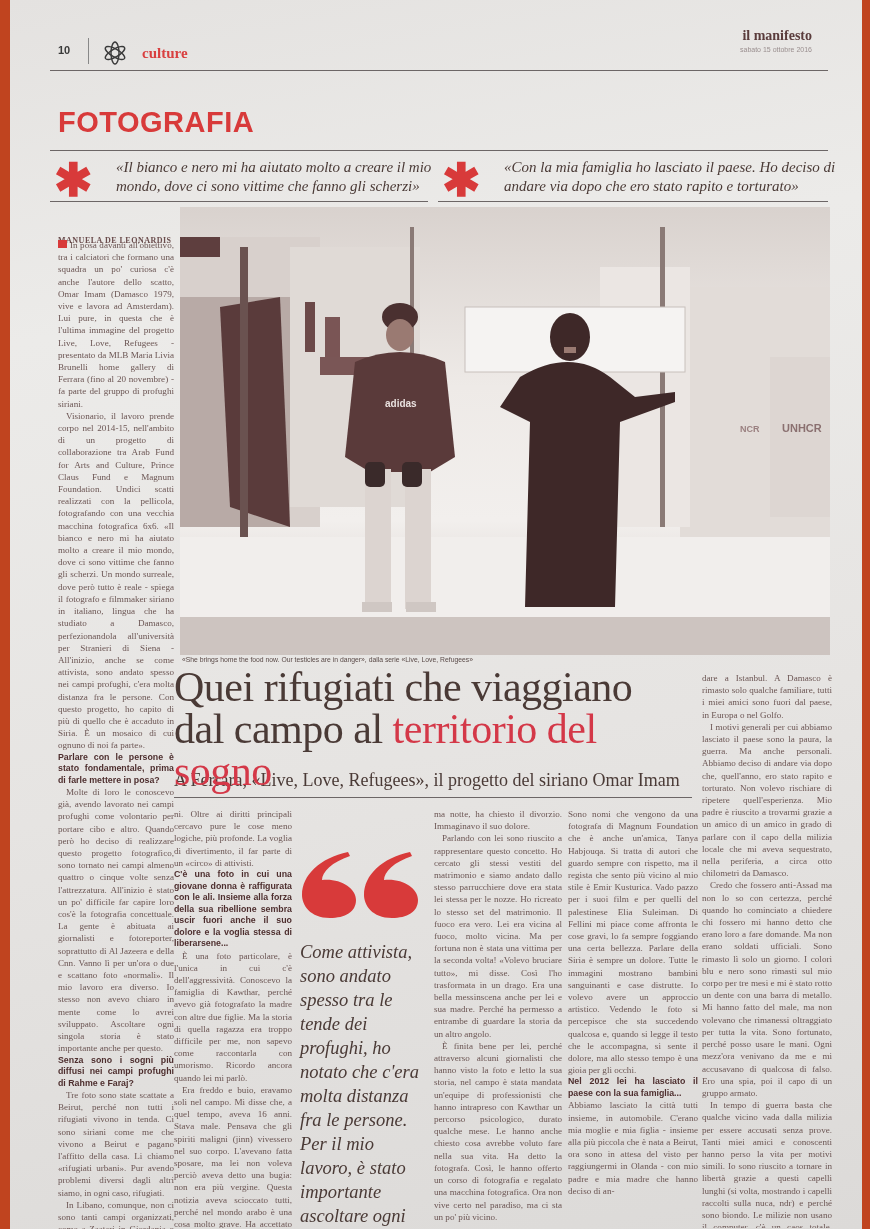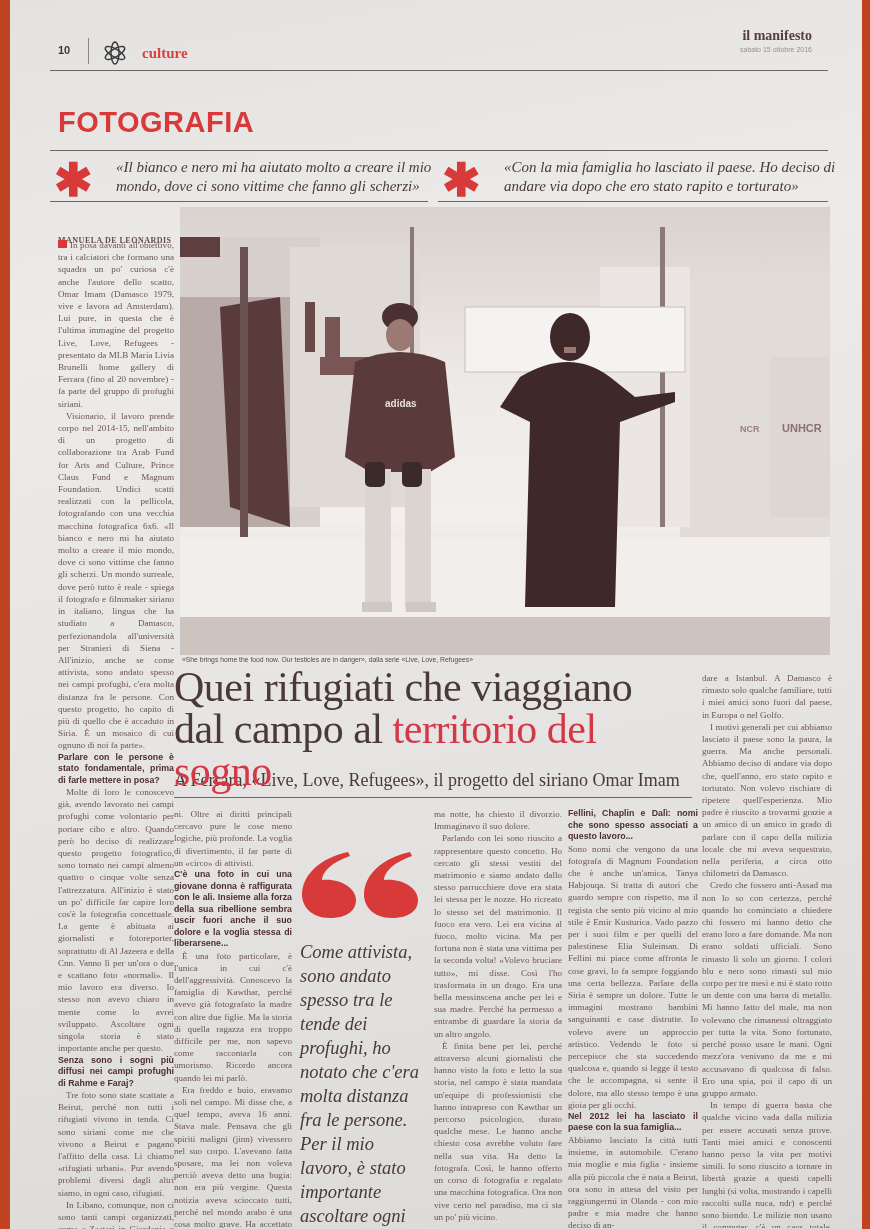--- a/index.html
+++ b/index.html
@@ -151,21 +151,20 @@
   </div>
   <div class="abs pullquote">Come attivista, sono andato spesso tra le tende dei profughi, ho notato che c'era molta distanza fra le persone. Per il mio lavoro, è stato importante ascoltare ogni singola storia</div>
 
   <div class="abs col" id="col3" style="left:424px; top:808px; width:128px; height:420px; overflow:hidden;">
       <p class="first">ma notte, ha chiesto il divorzio. Immaginavo il suo dolore.</p>
       <p>Parlando con lei sono riuscito a rappresentare questo concetto. Ho cercato gli stessi vestiti del matrimonio e siamo andato dallo stesso parrucchiere dove era stata lei stessa per le nozze. Ho ricreato lo stesso set del matrimonio. Il fuoco era vero. Lei era vicina al fuoco, molto vicina. Ma per fortuna non è stata una vittima per la seconda volta! «Volevo bruciare tutto», mi disse. Così l'ho trasformata in un drago. Era una bella messinscena anche per lei e sua madre. Perché ha permesso a entrambe di guardare la storia da un altro angolo.</p>
       <p>È finita bene per lei, perché attraverso alcuni giornalisti che hanno visto la foto e letto la sua storia, nel campo è stata mandata un'equipe di professionisti che hanno intrapreso con Kawthar un percorso psicologico, durato qualche mese. Le hanno anche chiesto cosa avrebbe voluto fare nella sua vita. Ha detto la fotografa. Così, le hanno offerto un corso di fotografia e regalato una macchina fotografica. Ora non vive certo nel paradiso, ma ci sta un po' più vicino.</p>
     </div>
 
   <div class="abs col" id="col4" style="left:558px; top:808px; width:130px; height:420px; overflow:hidden;">
-      <p class="q">Fellini, Chaplin e Dalì: nomi che sono spesso associati a questo lavoro...</p>
       <p class="first">Sono nomi che vengono da una fotografa di Magnum Foundation che è anche un'amica, Tanya Habjouqa. Si tratta di autori che guardo sempre con rispetto, ma il regista che sento più vicino al mio stile è Emir Kusturica. Vado pazzo per i suoi film e per quelli del palestinese Elia Suleiman. Di Fellini mi piace come affronta le cose gravi, lo fa sempre foggiando una certa bellezza. Parlare della Siria è sempre un dolore. Tutte le immagini mostrano bambini sanguinanti e case distrutte. Io volevo avere un approccio artistico. Vedendo le foto si percepisce che sta succedendo qualcosa e, quando si legge il testo che le accompagna, si sente il dolore, ma allo stesso tempo è una gioia per gli occhi.</p>
       <p class="q">Nel 2012 lei ha lasciato il paese con la sua famiglia...</p>
       <p class="first">Abbiamo lasciato la città tutti insieme, in automobile. C'erano mia moglie e mia figlia - insieme alla più piccola che è nata a Beirut, ora sono in attesa del visto per raggiungermi in Olanda - con mio padre e mia madre che hanno deciso di an-</p>
     </div>
 
   <div class="abs col" id="col5" style="left:692px; top:672px; width:130px; height:556px; overflow:hidden;">
       <p class="first">dare a Istanbul. A Damasco è rimasto solo qualche familiare, tutti i miei amici sono fuori dal paese, in Europa o nel Golfo.</p>
       <p>I motivi generali per cui abbiamo lasciato il paese sono la paura, la guerra. Ma anche personali. Abbiamo deciso di andare via dopo che, quell'anno, ero stato rapito e torturato. Non volevo rischiare di ripetere quell'esperienza. Mio padre è riuscito a trovarmi grazie a un amico di un amico in grado di parlare con il capo della milizia locale che mi aveva sequestrato, nella periferia, a circa otto chilometri da Damasco.</p>
       <p>Credo che fossero anti-Assad ma non lo so con certezza, perché quando ho cominciato a chiedere chi fossero mi hanno detto che erano loro a fare domande. Ma non erano soldati ufficiali. Sono rimasto lì solo un giorno. I colori blu e nero sono rimasti sul mio corpo per tre mesi e mi è stato rotto un dente con una barra di metallo. Mi hanno fatto del male, ma non volevano che rimanessi oltraggiato per tutta la vita. Sono fortunato, perché posso usare le mani. Ogni mezz'ora venivano da me e mi accusavano di qualcosa di falso. Ero una spia, poi il capo di un gruppo armato.</p>
       <p>In tempo di guerra basta che qualche vicino vada dalla milizia per essere accusati senza prove. Tanti miei amici e conoscenti hanno perso la vita per motivi simili. Io sono riuscito a tornare in libertà grazie a questi capelli lunghi (si volta, mostrando i capelli raccolti sulla nuca, ndr) e perché sono biondo. Le milizie non usano il computer, c'è un caos totale. Senza queste indicazioni, sarebbe stato impossibile trovarmi!</p>

